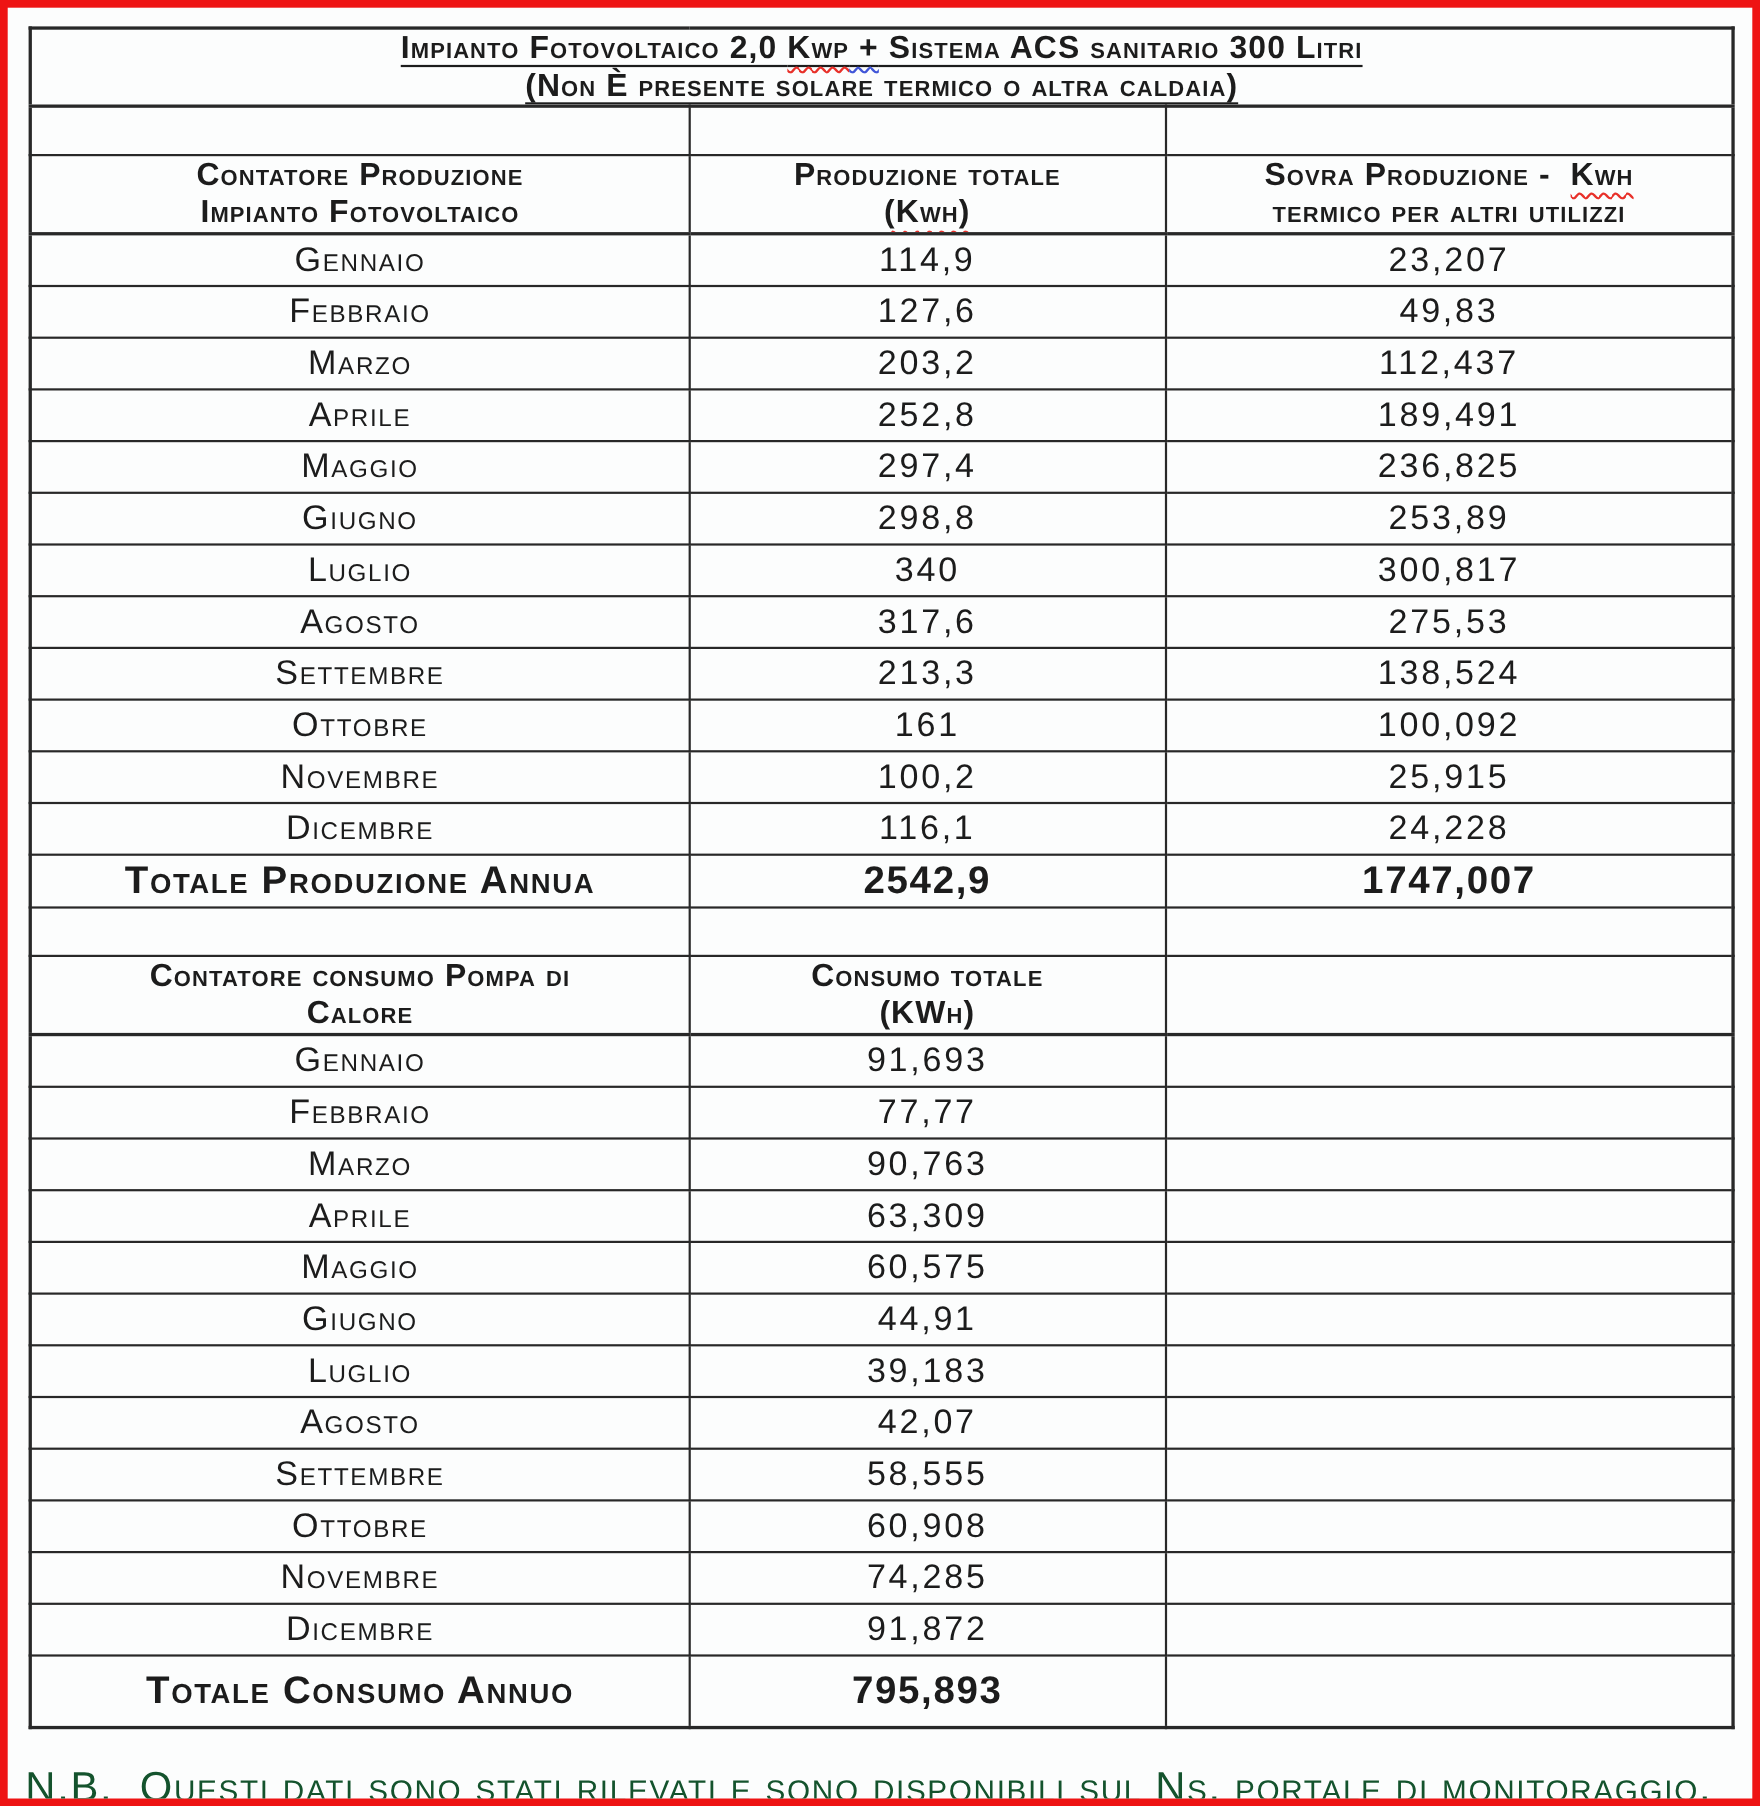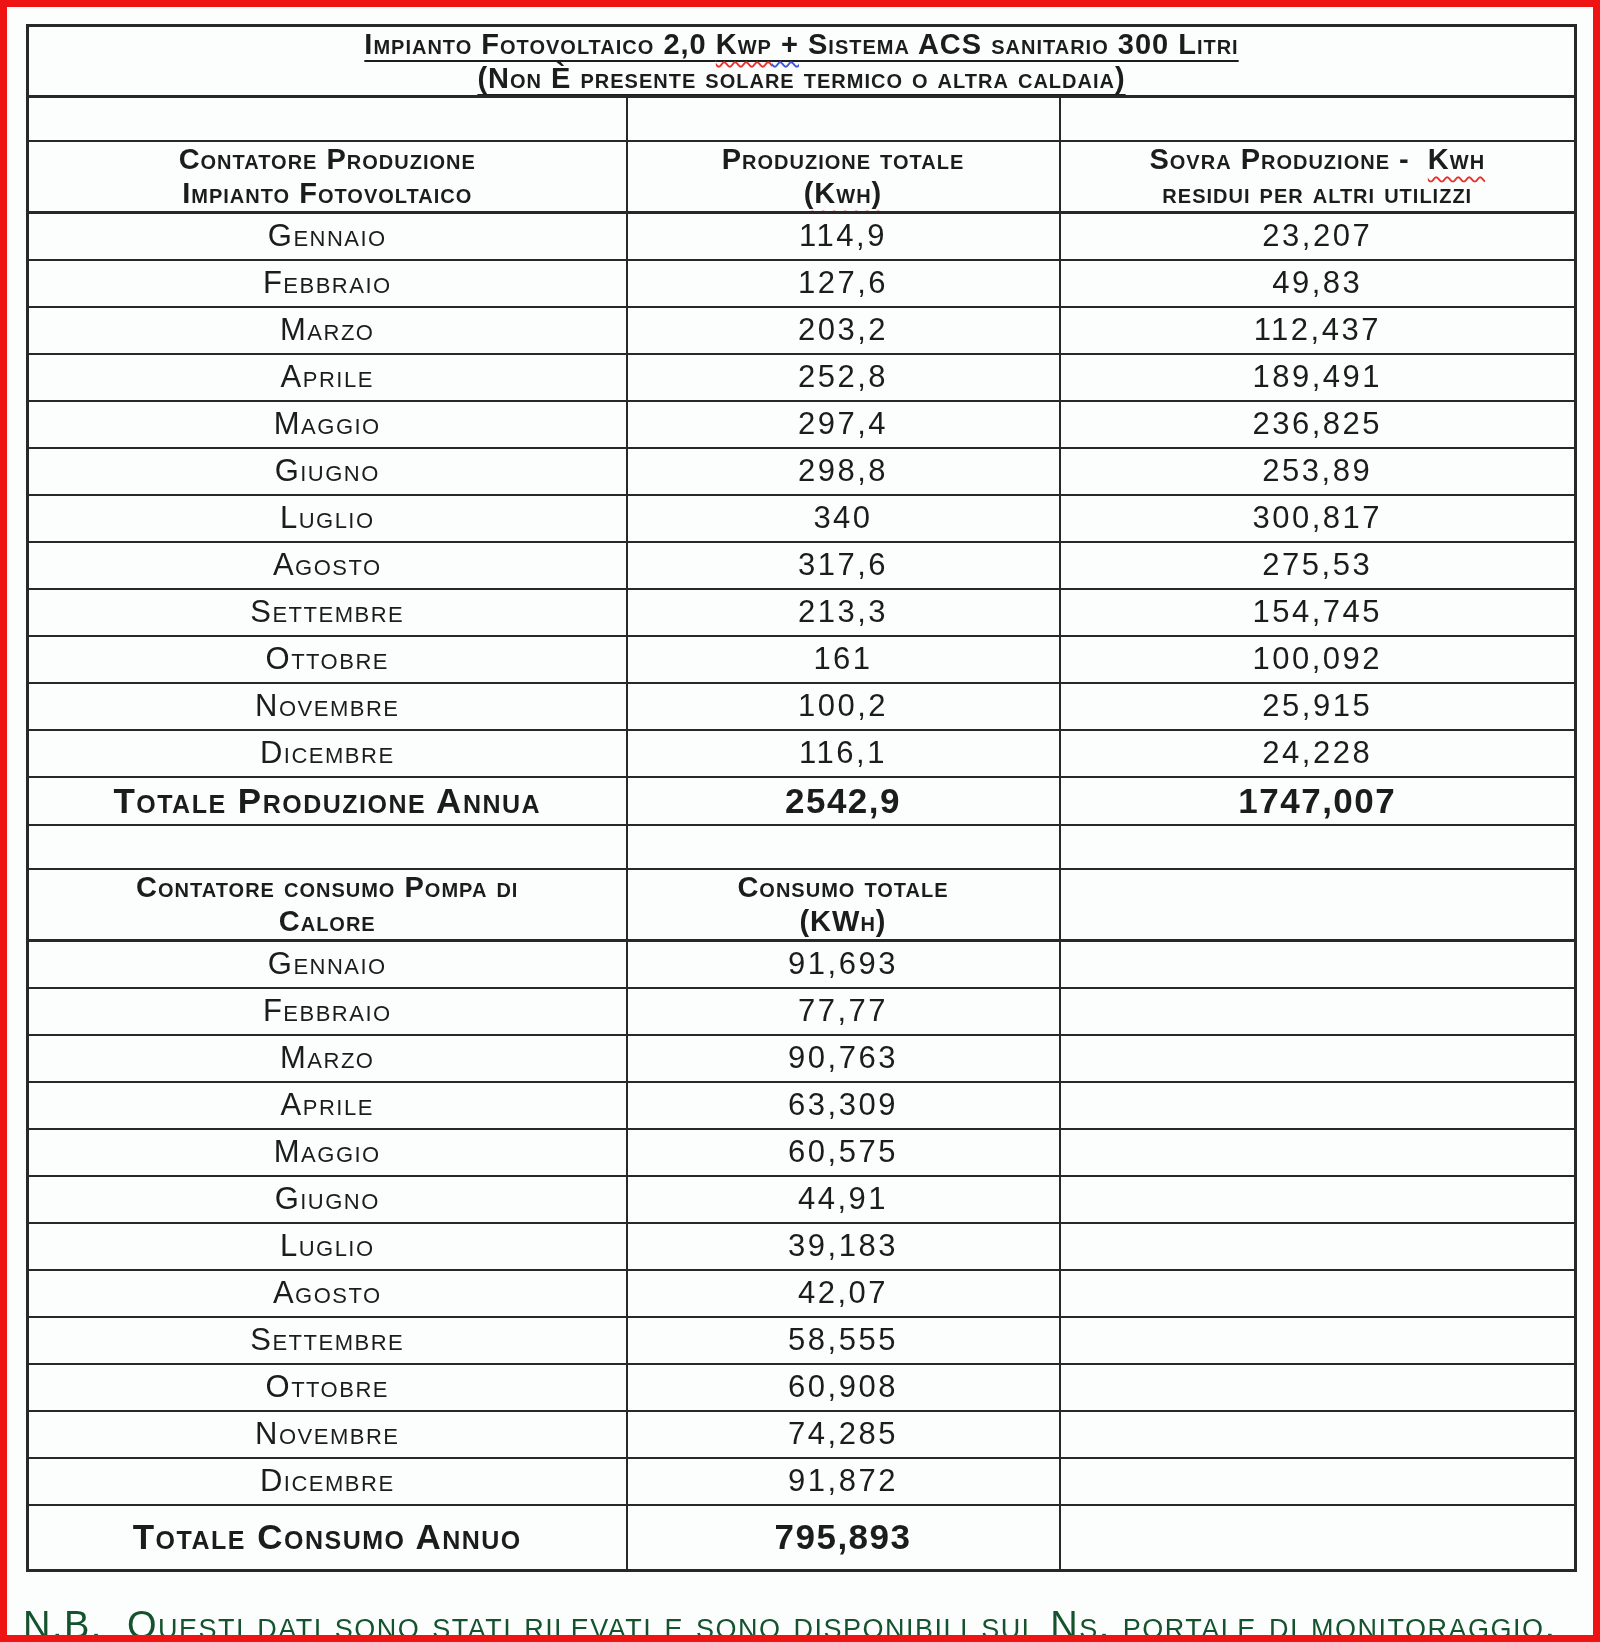--- a/index.html
+++ b/index.html
@@ -107,21 +107,21 @@
         <td>
           <div>Contatore Produzione</div>
           <div>Impianto Fotovoltaico</div>
         </td>
         <td>
           <div>Produzione totale</div>
           <div><span class="wavy-red">(Kwh)</span></div>
         </td>
         <td>
           <div class="pre"><span>Sovra Produzione -  </span><span class="wavy-red">Kwh</span></div>
-          <div>residui per altri utilizzi</div>
+          <div>termico per altri utilizzi</div>
         </td>
       </tr>
     </tbody>
 
     <tbody id="prod-rows">
         <tr class="r-data">
           <td class="month">Gennaio</td>
           <td class="num">114,9</td>
           <td class="num">23,207</td>
         </tr>
@@ -156,21 +156,21 @@
           <td class="num">300,817</td>
         </tr>
         <tr class="r-data">
           <td class="month">Agosto</td>
           <td class="num">317,6</td>
           <td class="num">275,53</td>
         </tr>
         <tr class="r-data">
           <td class="month">Settembre</td>
           <td class="num">213,3</td>
-          <td class="num">154,745</td>
+          <td class="num">138,524</td>
         </tr>
         <tr class="r-data">
           <td class="month">Ottobre</td>
           <td class="num">161</td>
           <td class="num">100,092</td>
         </tr>
         <tr class="r-data">
           <td class="month">Novembre</td>
           <td class="num">100,2</td>
           <td class="num">25,915</td>

